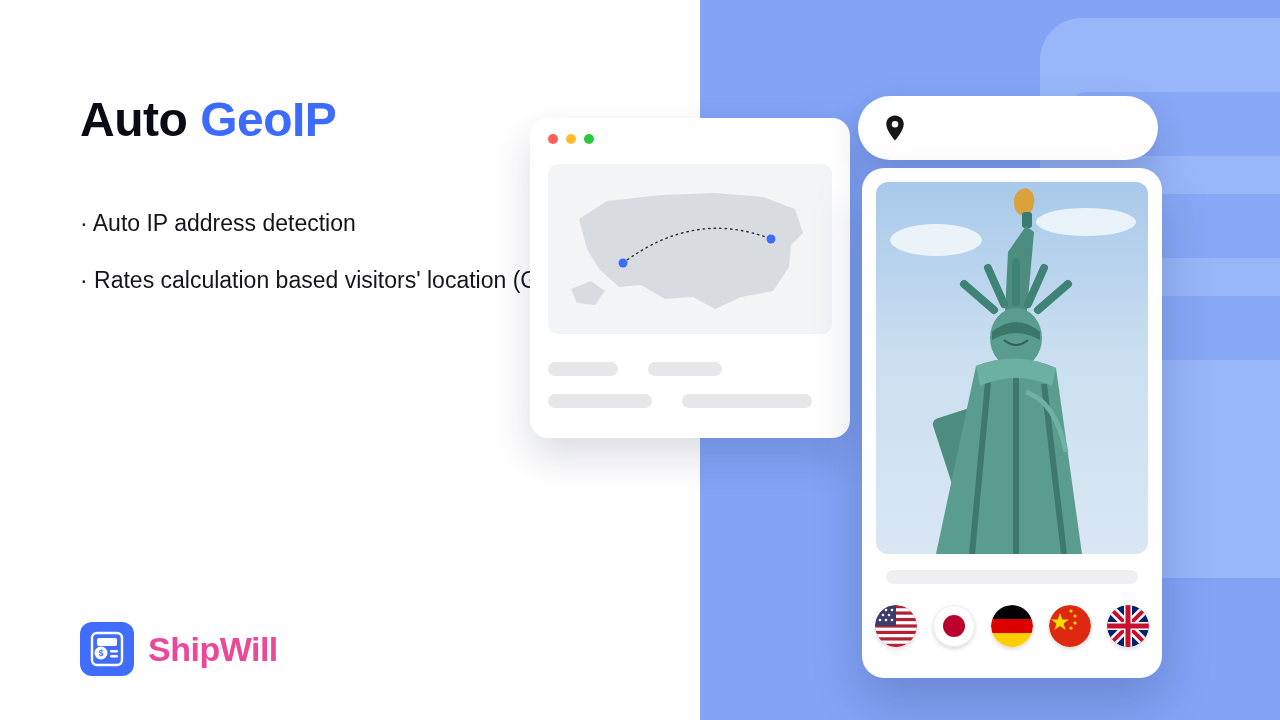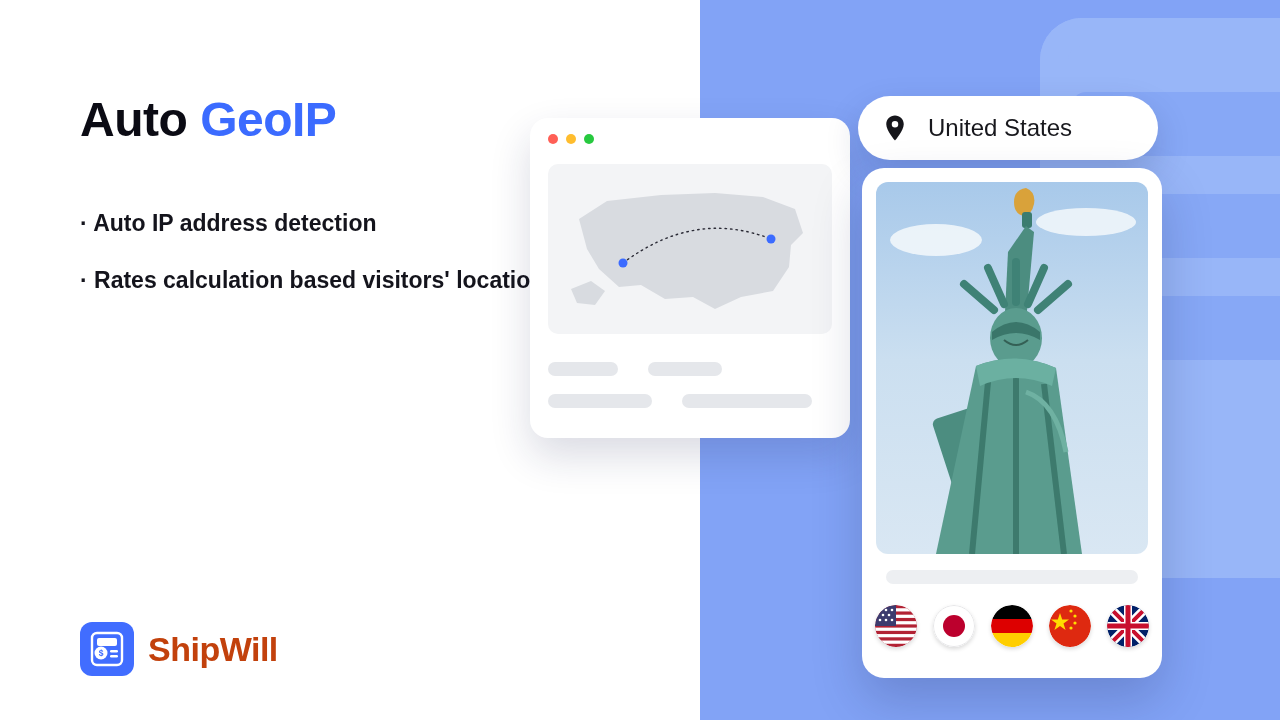--- a/index.html
+++ b/index.html
@@ -20,31 +20,31 @@
   }
   .device-shadow .bar { position: absolute; left: 32px; height: 64px; width: 236px; background: #89a9f7; border-radius: 14px; }
   .device-shadow .bar.b1 { top: 74px; }
   .device-shadow .bar.b2 { top: 176px; }
   .device-shadow .bar.b3 { top: 278px; }
 
   
   .copy { position: absolute; left: 80px; top: 90px; width: 560px; }
   h1 { font-size: 48px; font-weight: 800; line-height: 1.25; letter-spacing: -0.5px; color: #0b0b14; }
   h1 .accent { color: #3b6bff; }
-  .bullets { margin-top: 56px; font-size: 23px; font-weight: 700; color: #14141c; line-height: 1.5; }
+  .bullets { margin-top: 56px; font-size: 23px; font-weight: 400; color: #14141c; line-height: 1.5; }
   .bullets p + p { margin-top: 22px; }
 
   
   .logo { position: absolute; left: 80px; bottom: 44px; display: flex; align-items: center; gap: 14px; }
   .logo-mark {
     width: 54px; height: 54px; background: #416dff; border-radius: 12px;
     display: flex; align-items: center; justify-content: center;
   }
   .logo-mark svg { width: 36px; height: 36px; }
-  .logo-text { font-size: 34px; font-weight: 800; color: #c2410c; letter-spacing: -0.5px; }
+  .logo-text { font-size: 34px; font-weight: 800; color: #ec4899; letter-spacing: -0.5px; }
 
   
   .map-card {
     position: absolute; left: 530px; top: 118px; width: 320px; height: 320px;
     background: #fff; border-radius: 18px;
     box-shadow: 0 18px 40px rgba(22, 34, 80, 0.16);
   }
   .traffic { position: absolute; left: 18px; top: 16px; display: flex; gap: 8px; }
   .traffic span { width: 10px; height: 10px; border-radius: 50%; }
   .tl-r { background: #ff5f56; } .tl-y { background: #ffbd2e; } .tl-g { background: #27c93f; }
@@ -161,21 +161,20 @@
       <div class="sk s4"></div>
     </div>
   </div>
 
   <div class="pill">
     <div class="pin">
       <svg viewBox="0 0 24 24">
           <path fill="#16161b" d="M12 2c-3.9 0-7 3.1-7 7 0 5.2 7 13 7 13s7-7.8 7-13c0-3.9-3.1-7-7-7zm0 9.6A2.6 2.6 0 1 1 12 6.4a2.6 2.6 0 0 1 0 5.2z"></path>
         </svg>
     </div>
-    <div class="pill-text">United States</div>
   </div>
 
   <div class="prod-card">
     <div class="prod-img">
       <svg viewBox="0 0 272 372" preserveAspectRatio="xMidYMid slice">
 
         <ellipse cx="60" cy="58" rx="46" ry="16" fill="#f1f6fb" opacity="0.9"></ellipse>
         <ellipse cx="210" cy="40" rx="50" ry="14" fill="#f3f8fc" opacity="0.85"></ellipse>
 
         <path d="M150 6 q10 4 8 16 q-2 10 -10 12 q-10 -2 -10 -14 q0 -12 12 -14z" fill="#d9a23a"></path>

